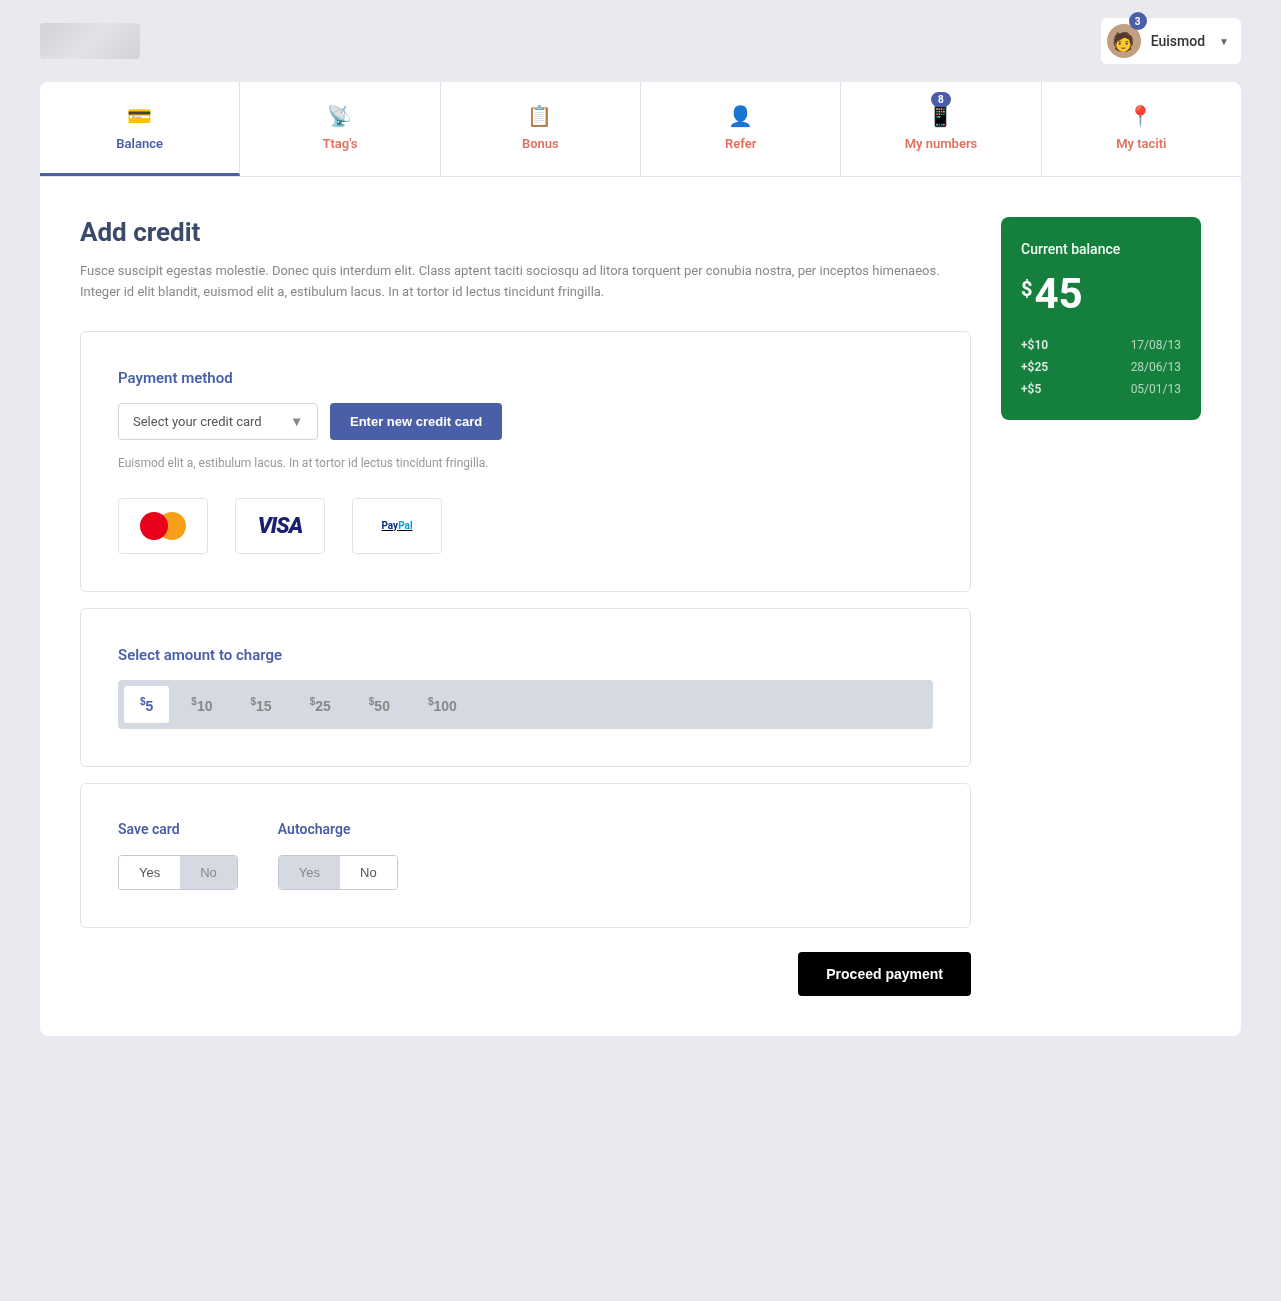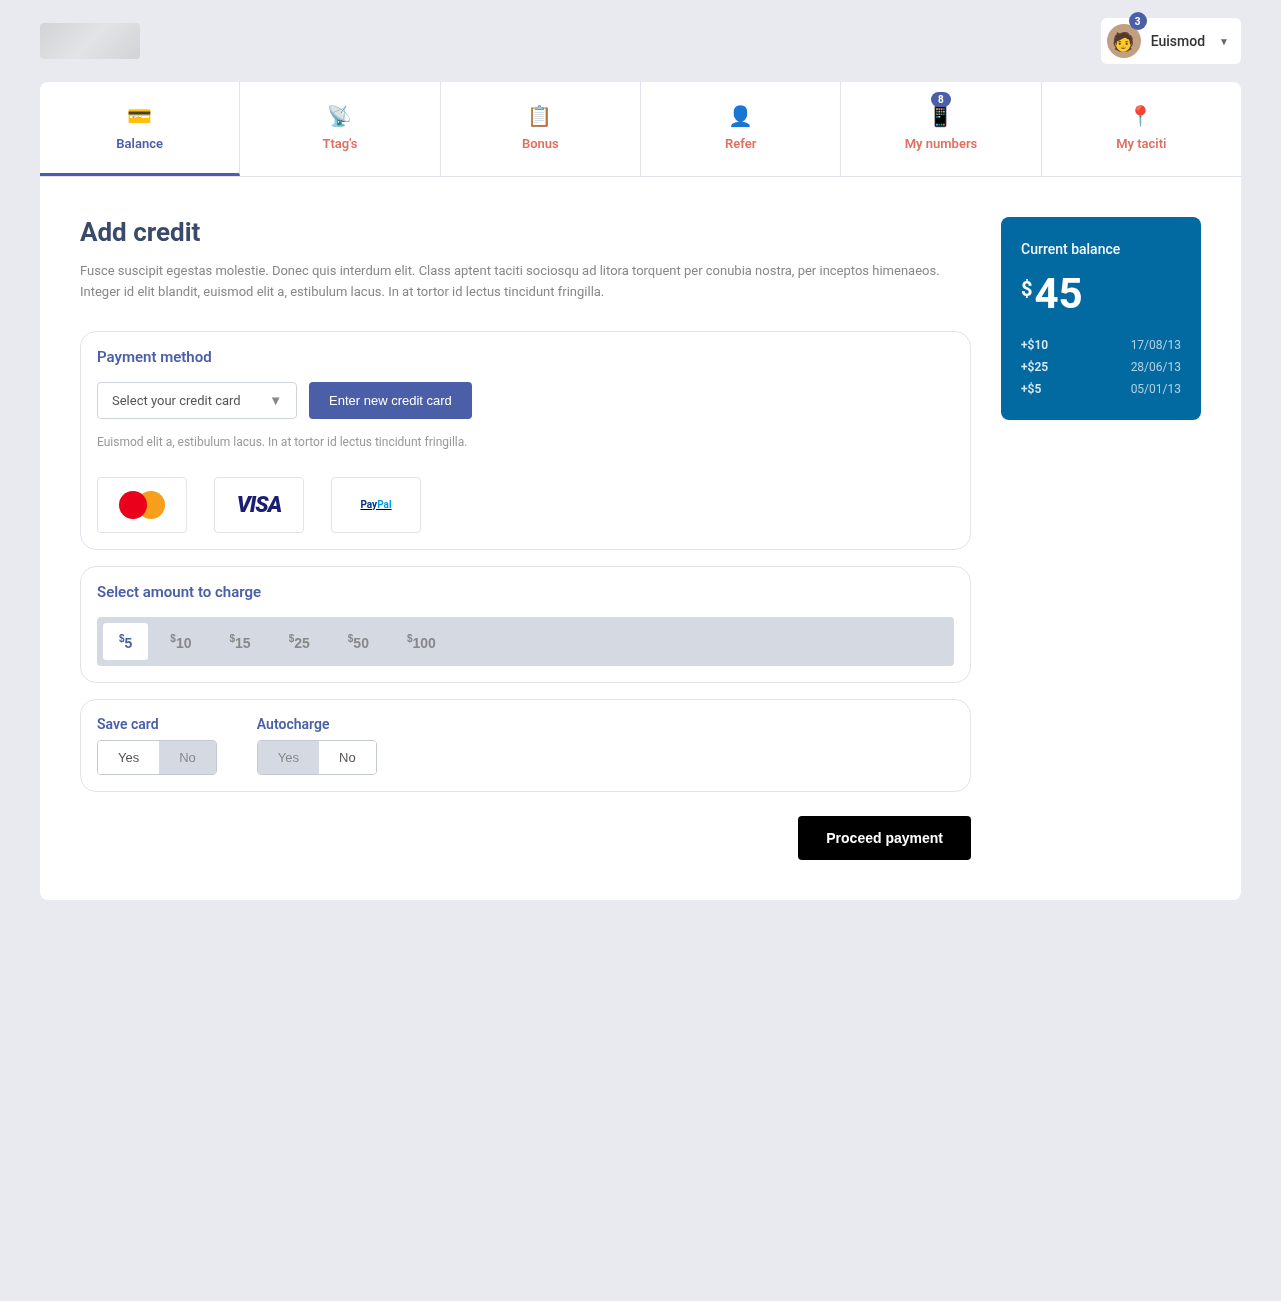--- a/index.html
+++ b/index.html
@@ -149,22 +149,22 @@
     .description-text {
       font-size: 13px;
       color: #888;
       line-height: 1.6;
       margin-bottom: 28px;
     }
 
     
     .section-card {
       border: 1px solid #e0e3ea;
-      border-radius: 16px;
-      padding: 16px;
+      border-radius: 6px;
+      padding: 37px;
       margin-bottom: 16px;
     }
 
     .section-title {
       font-size: 15px;
       font-weight: 600;
       color: #4a5fa8;
       margin-bottom: 16px;
     }
 
@@ -191,21 +191,21 @@
     }
     .select-dropdown .arrow { color: #888; margin-left: 10px; }
 
     .btn-enter-card {
       background: #4a5fa8;
       color: white;
       border: none;
       border-radius: 4px;
       padding: 11px 20px;
       font-size: 13px;
-      font-weight: 400;
+      font-weight: 700;
       cursor: pointer;
       white-space: nowrap;
     }
 
     .helper-text {
       font-size: 12px;
       color: #999;
       margin-bottom: 28px;
     }
 
@@ -281,21 +281,21 @@
     }
 
     
     .toggles-row {
       display: flex;
       gap: 40px;
     }
     .toggle-group {
       display: flex;
       flex-direction: column;
-      gap: 8px;
+      gap: 18px;
     }
     .toggle-label {
       font-size: 14px;
       font-weight: 600;
       color: #4a5fa8;
     }
     .toggle-buttons {
       display: flex;
       border: 1px solid #c5c9d4;
       border-radius: 4px;
@@ -331,21 +331,21 @@
       font-weight: 600;
       cursor: pointer;
     }
 
     
     .right-panel {
       width: 200px;
       flex-shrink: 0;
     }
     .balance-card {
-      background: #0369a1;
+      background: #15803d;
       border-radius: 8px;
       padding: 24px 20px;
       color: white;
     }
     .balance-title {
       font-size: 14px;
       font-weight: 500;
       margin-bottom: 12px;
       opacity: 0.95;
     }

